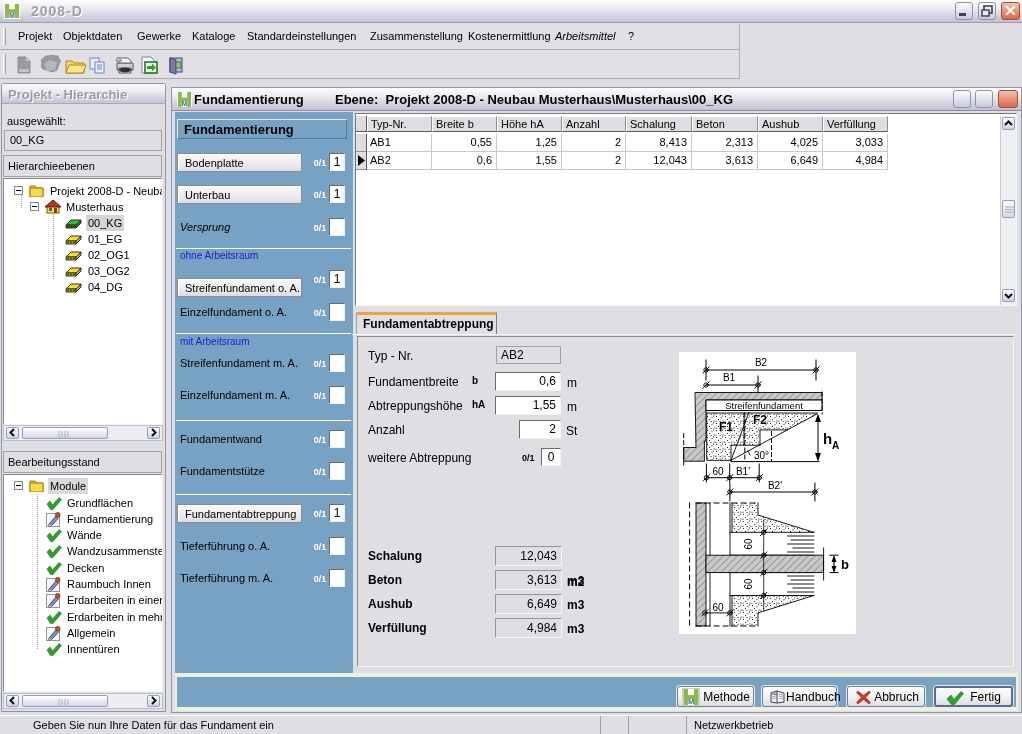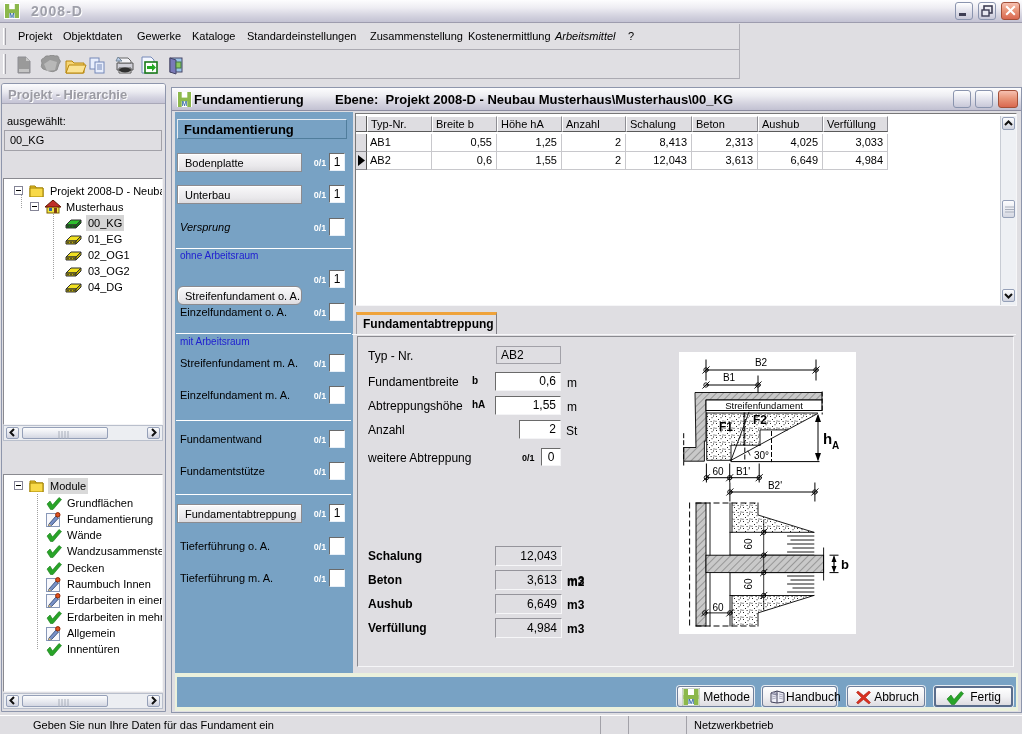--- a/index.html
+++ b/index.html
@@ -162,20 +162,21 @@
   </svg>
 </div>
 <div class="abs" style="left:739px;top:24px;width:1px;height:55px;background:#b0afb6;"></div>
 
 <div id="lpanel" class="abs">
   <div class="abs cap">
       <span>Projekt - Hierarchie</span>
     </div>
   <div class="abs" style="left:5px;top:31px;font-size:11px;">ausgewählt:</div>
   <div class="abs sunkbox" style="left:2px;top:46px;width:158px;height:21px;line-height:19px;padding-left:5px;">00_KG</div>
+  <div class="abs sunkbox" style="left:1px;top:71px;width:159px;height:22px;line-height:20px;padding-left:4px;">Hierarchieebenen</div>
   <div class="abs treebox" id="tree1" style="left:1px;top:94px;width:160px;height:247px;overflow:hidden;">
   <div class="abs" style="left:17px;top:12px;width:1px;height:17px;border-left:1px dotted #a0a0a0;"></div>
   <div class="abs" style="left:49px;top:28px;width:1px;height:72px;border-left:1px dotted #a0a0a0;"></div>
   <svg class="abs" style="left:10px;top:7px" width="9" height="9" viewBox="0 0 9 9">
         <rect x="0.5" y="0.5" width="8" height="8" fill="#fff" stroke="#848496"></rect>
         <line x1="2" y1="4.5" x2="7" y2="4.5" stroke="#000"></line>
       </svg>
   <svg class="abs" style="left:25px;top:5px" width="15" height="13" viewBox="0 0 15 13">
         <path d="M1 2 h5 l1.5 2 H14 v9 H1 z" fill="#f0c830" stroke="#a08000"></path>
         <path d="M1 4 h13 v9 H1 z" fill="#f8d948" stroke="#a08000"></path>
@@ -244,20 +245,21 @@
         </svg></div>
       <div class="sbthumb" style="left:18px;width:86px;">
         <svg class="abs" style="left:50%;top:3px;margin-left:-7px;" width="14" height="8" viewBox="0 0 14 8">
           <path d="M1 0 v8 M4 0 v8 M7 0 v8 M10 0 v8" stroke="#a8aeba" stroke-width="1"></path>
         </svg>
       </div>
       <div class="sbbtn" style="right:2px;"><svg width="9" height="9" viewBox="0 0 9 9" style="margin-top:0px">
           <path d="M3 1 L6.5 4.5 L3 8" stroke="#101010" stroke-width="2" fill="none"></path>
         </svg></div>
     </div>
+  <div class="abs sunkbox" style="left:1px;top:367px;width:159px;height:22px;line-height:20px;padding-left:4px;">Bearbeitungsstand</div>
   <div class="abs treebox" id="tree2" style="left:1px;top:390px;width:160px;height:218px;overflow:hidden;text-decoration:underline;">
   <div class="abs" style="left:33px;top:19px;width:1px;height:155px;border-left:1px dotted #a0a0a0;"></div>
   <svg class="abs" style="left:10px;top:6px" width="9" height="9" viewBox="0 0 9 9">
         <rect x="0.5" y="0.5" width="8" height="8" fill="#fff" stroke="#848496"></rect>
         <line x1="2" y1="4.5" x2="7" y2="4.5" stroke="#000"></line>
       </svg>
   <svg class="abs" style="left:25px;top:4px" width="15" height="13" viewBox="0 0 15 13">
         <path d="M1 2 h5 l1.5 2 H14 v9 H1 z" fill="#f0c830" stroke="#a08000"></path>
         <path d="M1 4 h13 v9 H1 z" fill="#f8d948" stroke="#a08000"></path>
       </svg>
@@ -352,21 +354,21 @@
     <div class="slbl01" style="top:46px;">0/1</div>
     <div class="scheck" style="top:41px;">1</div>
     <div class="sbtn" style="top:73px;">Unterbau</div>
     <div class="slbl01" style="top:78px;">0/1</div>
     <div class="scheck" style="top:73px;">1</div>
     <div class="sflat" style="top:106px;font-style:italic;">Versprung</div>
     <div class="slbl01" style="top:111px;">0/1</div>
     <div class="scheck" style="top:106px;"></div>
     <div class="ssep" style="top:135.5px;"></div>
     <div class="sblue" style="top:138px;">ohne Arbeitsraum</div>
-    <div class="sbtn" style="top:174px;border-radius:6px;">Streifenfundament o. A.</div>
+    <div class="sbtn" style="top:166px;">Streifenfundament o. A.</div>
     <div class="slbl01" style="top:163px;">0/1</div>
     <div class="scheck" style="top:158px;">1</div>
     <div class="sflat" style="top:191px;">Einzelfundament o. A.</div>
     <div class="slbl01" style="top:196px;">0/1</div>
     <div class="scheck" style="top:191px;"></div>
     <div class="ssep" style="top:221px;"></div>
     <div class="sblue" style="top:224px;">mit Arbeitsraum</div>
     <div class="sflat" style="top:242px;">Streifenfundament m. A.</div>
     <div class="slbl01" style="top:247px;">0/1</div>
     <div class="scheck" style="top:242px;"></div>

